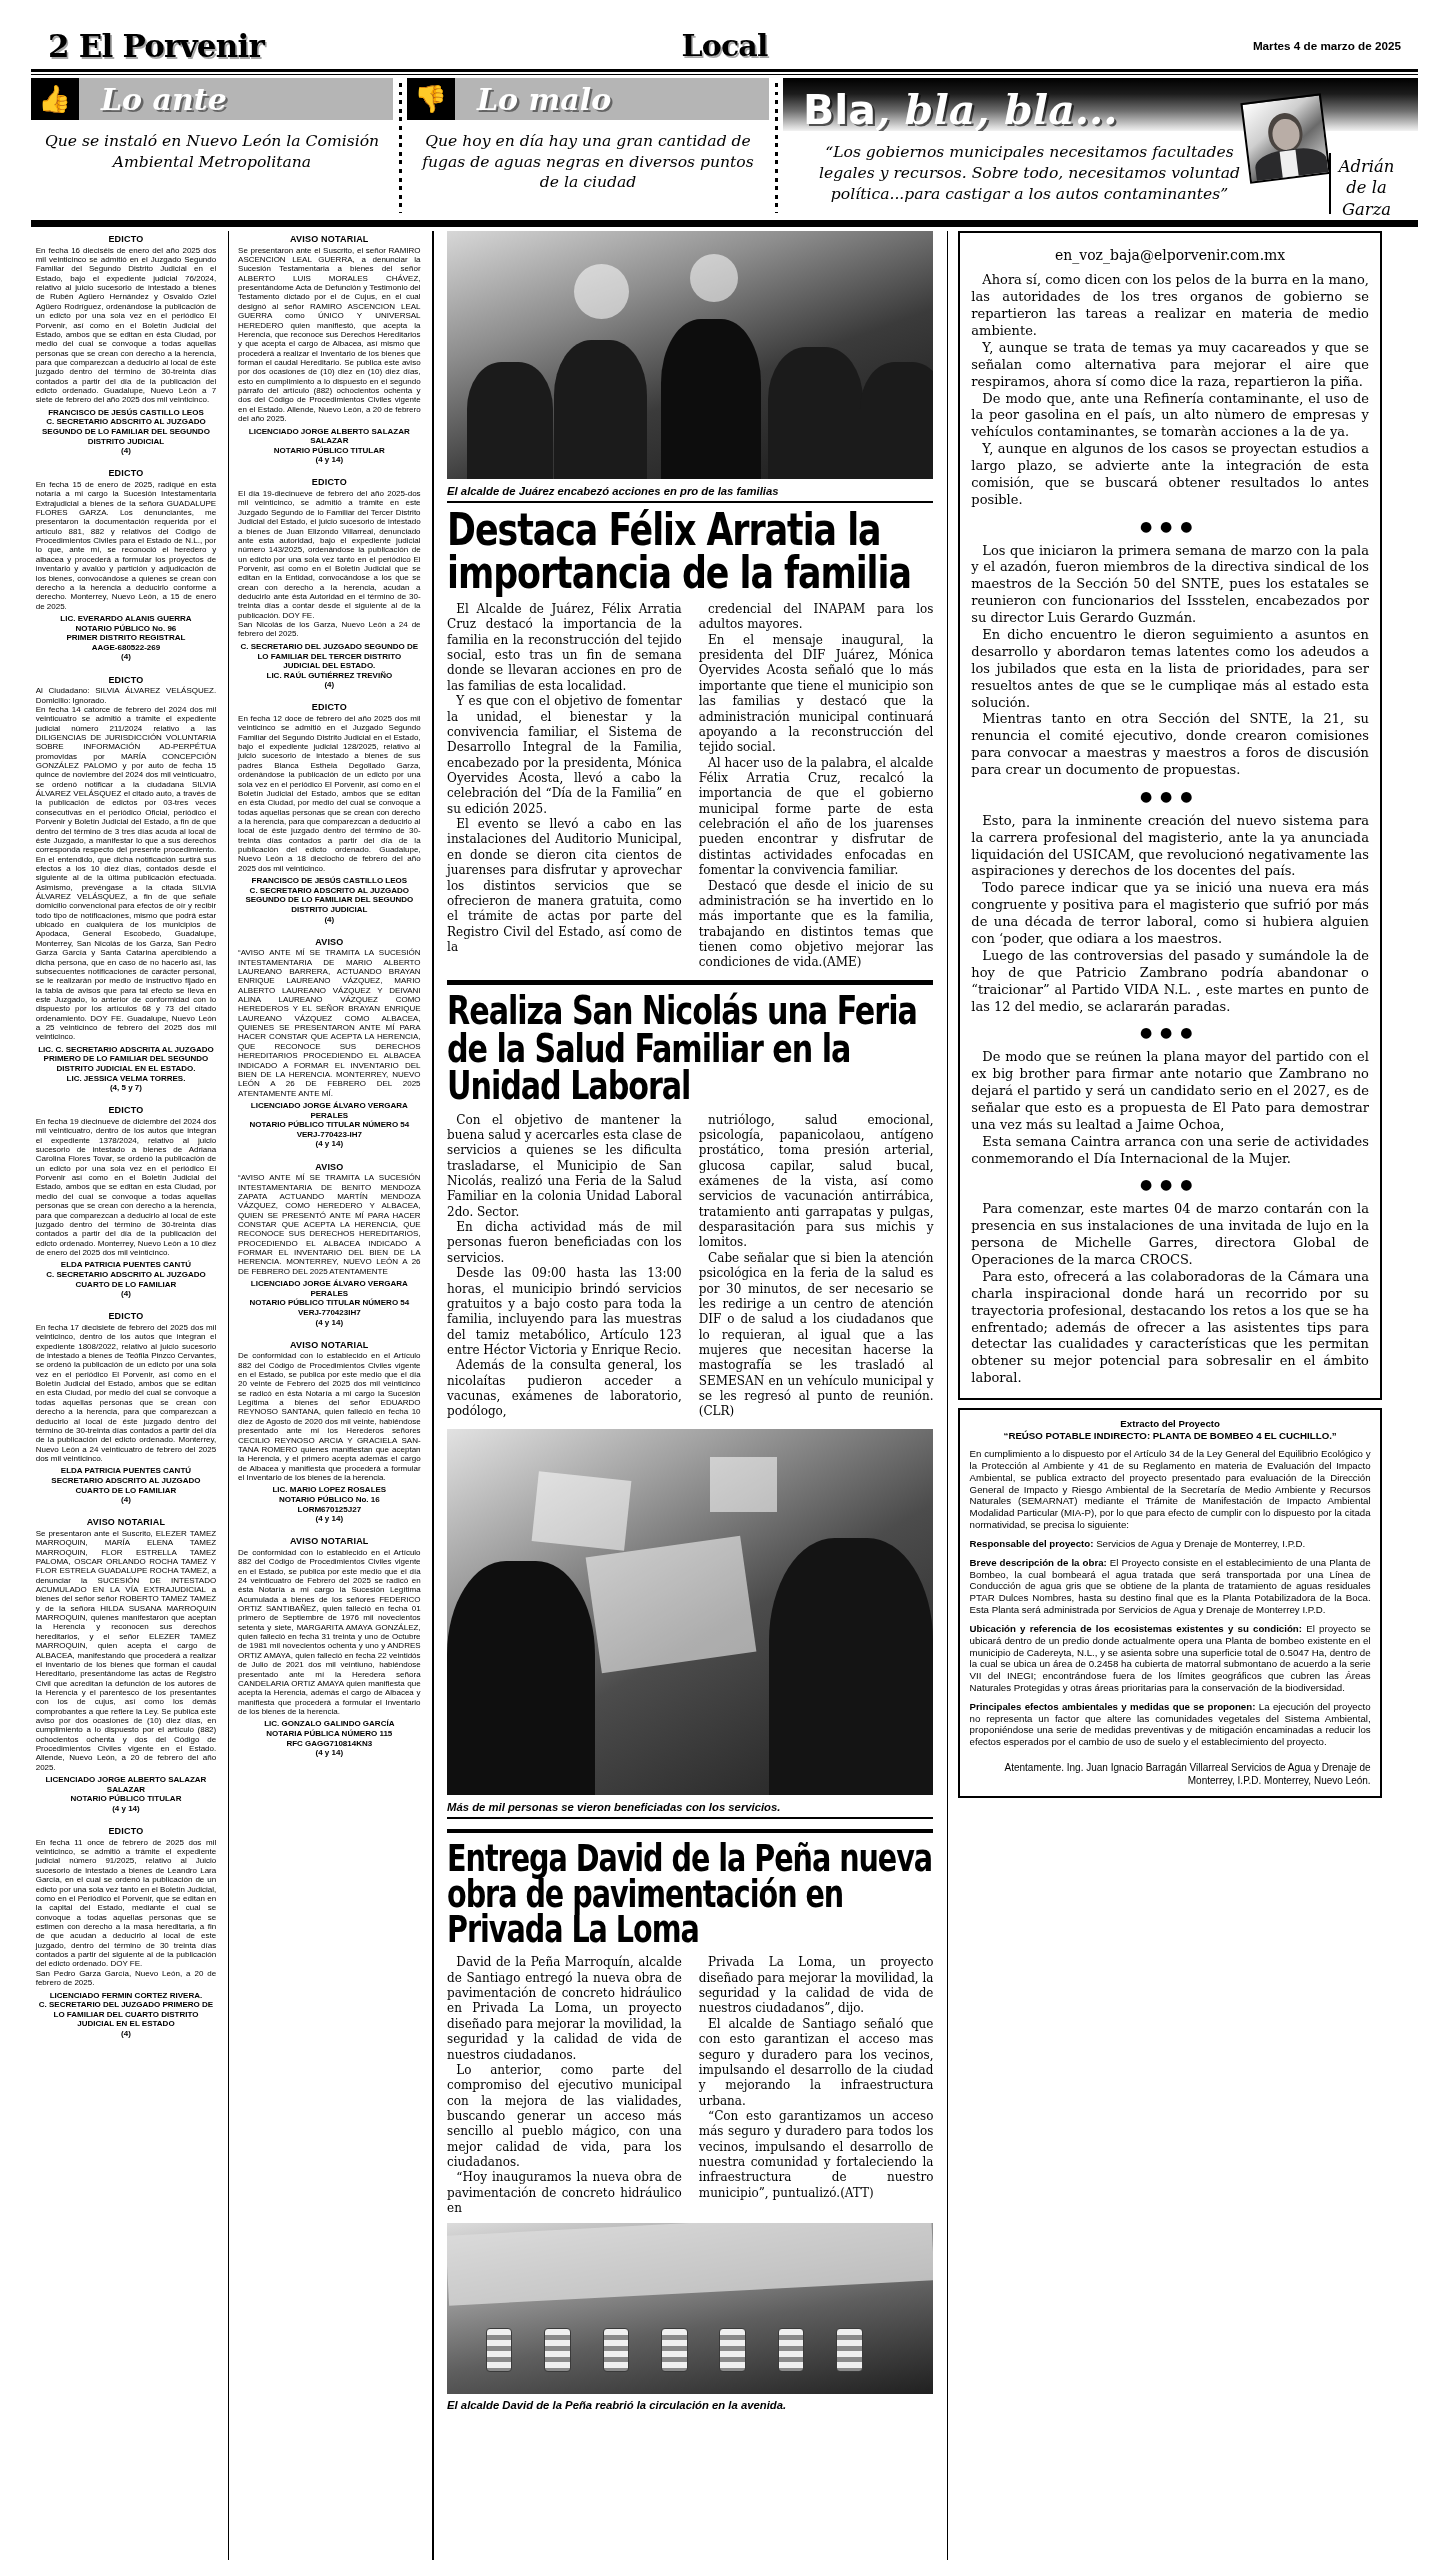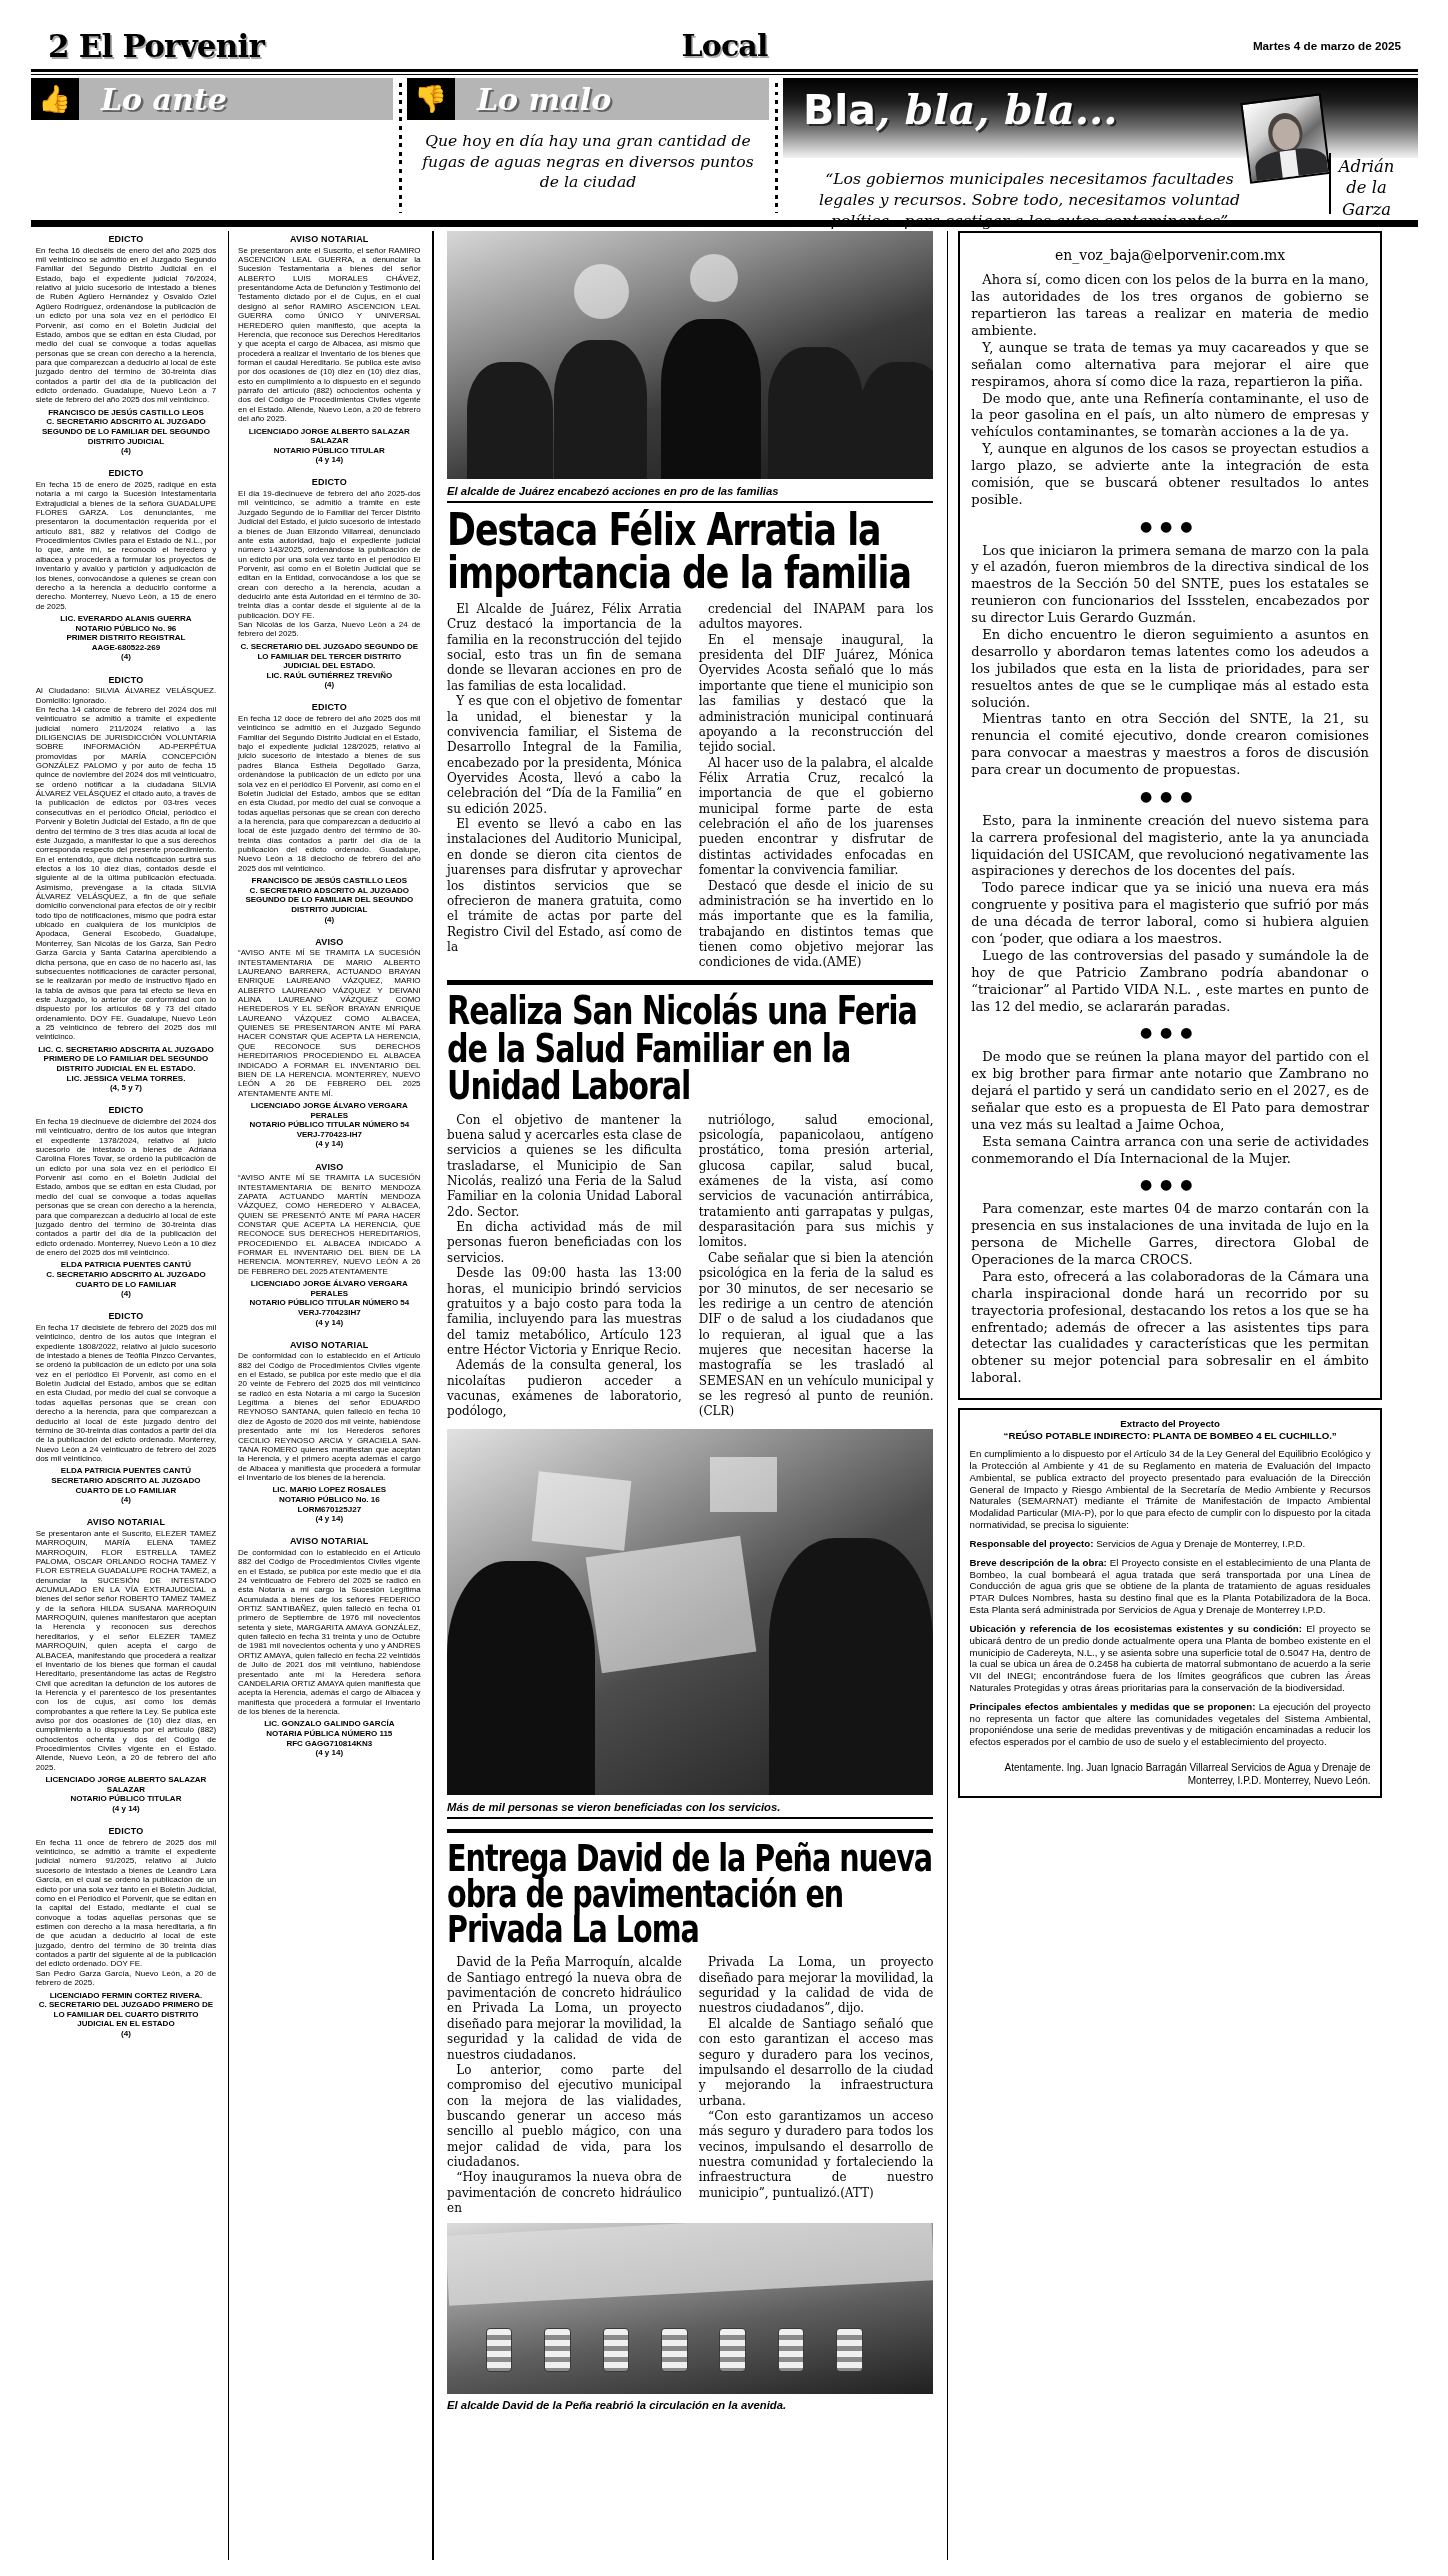--- a/index.html
+++ b/index.html
@@ -87,21 +87,21 @@
     white-space: nowrap;
   }
   .op-body {
     padding: 11px 11px 0 11px;
     text-align: center;
     font-family: "DejaVu Serif", serif;
     font-style: italic; font-size: 15.6px; line-height: 1.32;
   }
   
   .bla-head {
-    height: 80px;
+    height: 53px;
     background: linear-gradient(to bottom, #000 0%, #1c1c1c 30%, #6e6e6e 62%, #d8d8d8 92%, #f2f2f2 100%);
     position: relative; overflow: hidden;
   }
   .bla-title {
     position: absolute; left: 20px; top: 7.8px;
     font-family: "DejaVu Serif", serif;
     font-weight: bold; font-style: italic; font-size: 41px; color: #fff;
     text-shadow: 2.3px 2.3px 0 rgba(0,0,0,0.6);
     white-space: nowrap;
   }
@@ -299,20 +299,21 @@
 </div>
 <div class="rule-double"></div>
 
 <div class="opbar">
 
   <div class="opcell good">
     <div class="op-head">
       <div class="op-thumb">👍</div>
       <div class="op-title">Lo ante</div>
     </div>
+    <div class="op-body">Que se instaló en Nuevo León la Comisión Ambiental Metropolitana</div>
   </div>
 
   <div class="dotsep"></div>
 
   <div class="opcell bad">
     <div class="op-head">
       <div class="op-thumb">👎</div>
       <div class="op-title">Lo malo</div>
     </div>
     <div class="op-body">Que hoy en día hay una gran cantidad de fugas de aguas negras en diversos puntos de la ciudad</div>

